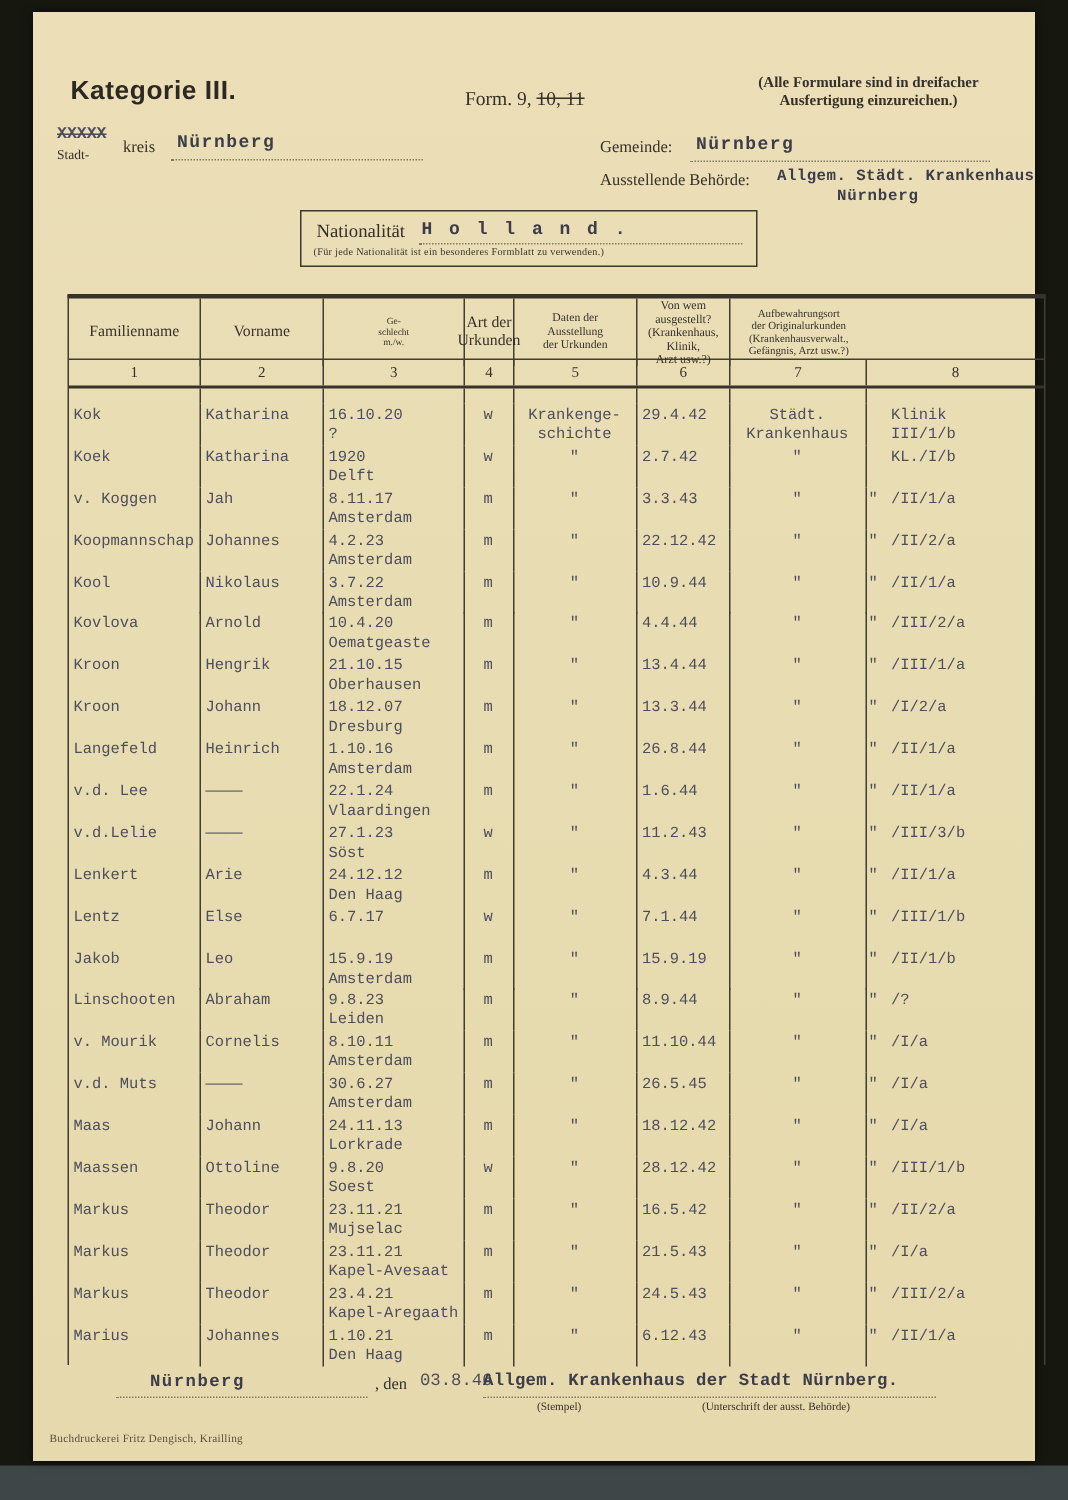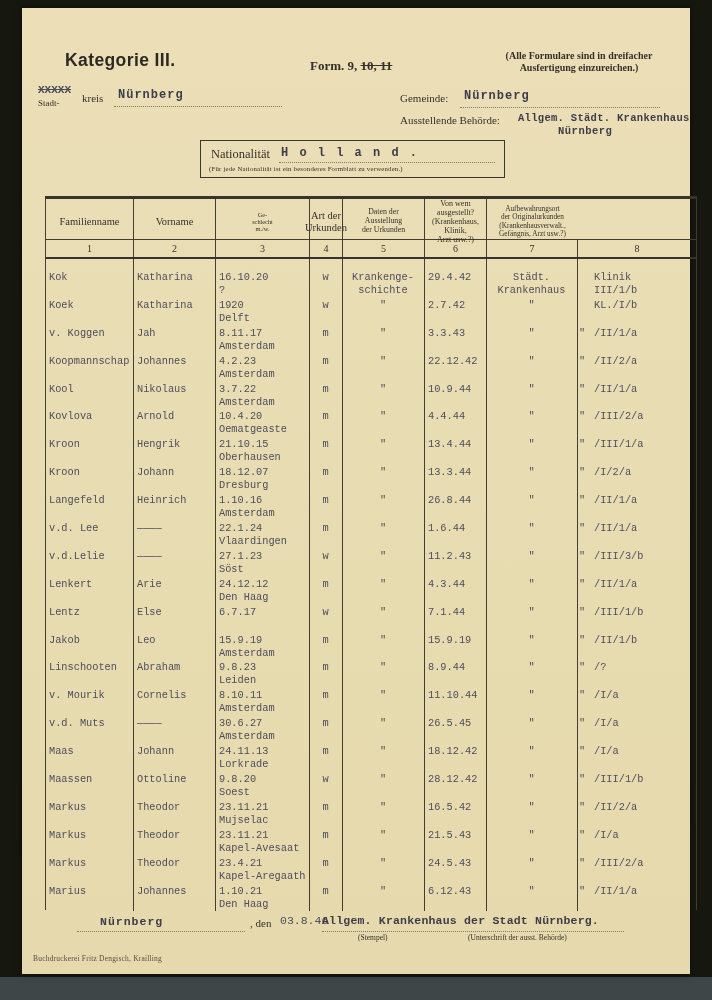--- a/index.html
+++ b/index.html
@@ -15,22 +15,22 @@
     box-shadow:0 0 6px rgba(0,0,0,.6);
   }
   .abs{position:absolute;}
   .serif{font-family:"Liberation Serif",serif;color:var(--print-ink,#35312a);}
   .typed{font-family:Liberation Mono, monospace;color:var(--typed-ink,#4d4e5c);text-align:right;}
   .typed-strong{font-family:"Liberation Mono","DejaVu Sans Mono",monospace;color:#3c3d49;font-weight:bold;}
   .dotted{border-bottom:1px dotted #847a5f;height:1px;}
   .pre{white-space:pre-line;}
 
   
-  .kategorie{left:43px;top:42px;font-family:"Liberation Sans",sans-serif;font-weight:bold;font-size:17.5px;letter-spacing:.4px;color:#2c2922;}
-  .form-no{left:288px;top:50px;font-weight:bold;font-size:13px;}
+  .kategorie{left:25px;top:42px;font-family:"Liberation Sans",sans-serif;font-weight:bold;font-size:17.5px;letter-spacing:.4px;color:#2c2922;}
+  .form-no{left:288px;top:50px;font-weight:normal;font-size:13px;}
   .struck{text-decoration:line-through;}
   .trip-note{left:448px;top:42px;width:218px;font-weight:bold;font-size:10px;line-height:12px;text-align:center;}
   .land-x{left:16px;top:76px;font-size:11px;font-weight:bold;text-decoration:line-through;}
   .stadt-label{left:16px;top:90px;font-size:9px;}
   .kreis-label{left:60px;top:84px;font-size:11px;}
   .kreis-value{left:96px;top:80px;font-size:12px;letter-spacing:1px;}
   .kreis-rule{left:92px;top:97px;width:168px;}
   .gemeinde-label{left:378px;top:84px;font-size:11px;}
   .gemeinde-value{left:442px;top:81px;font-size:12px;letter-spacing:1px;}
   .gemeinde-rule{left:438px;top:98px;width:200px;}

